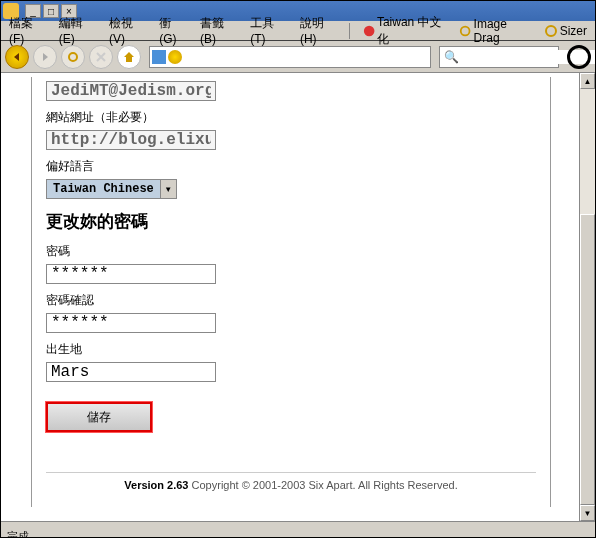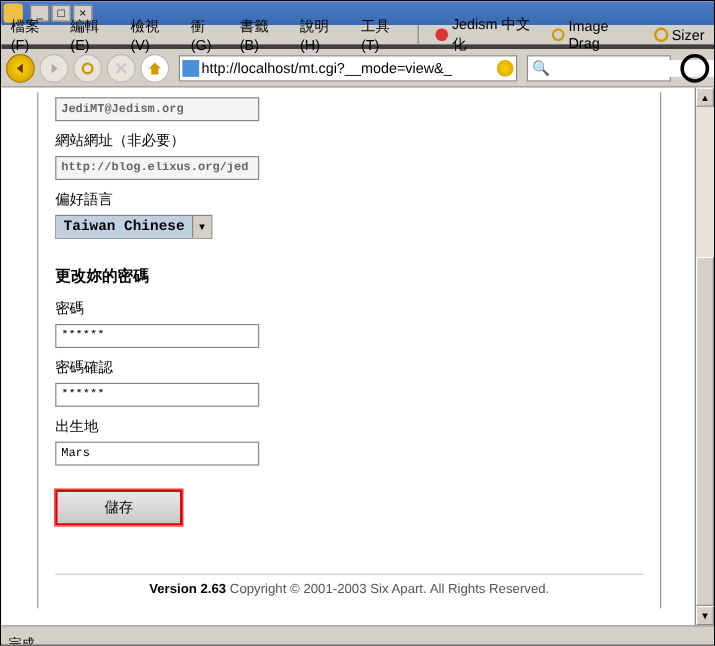--- a/index.html
+++ b/index.html
@@ -1,47 +1,47 @@
 <!DOCTYPE html>
 <html><head>
 <meta charset="utf-8">
 <style>
 * { box-sizing: border-box; margin: 0; padding: 0; }
 body { font-family: "PMingLiU", "MingLiU", sans-serif; font-size: 12px; background: #fff; width: 596px; height: 538px; overflow: hidden; border: 1px solid #000; }
 .titlebar { height: 20px; background: linear-gradient(#4a7ac2, #3a6ab2); display: flex; align-items: center; padding: 0 2px; color: #fff; }
 .titlebar .icon { width: 16px; height: 16px; background: #f0c040; border-radius: 3px; margin-right: 4px; }
 .titlebar .title { flex: 1; font-size: 12px; }
 .titlebar .winbtn { width: 16px; height: 14px; background: #d4d0c8; border: 1px solid #888; margin-left: 2px; display: flex; align-items: center; justify-content: center; font-size: 10px; cursor: pointer; color: #000; }
-.menubar { height: 20px; background: #d4d0c8; display: flex; align-items: center; padding: 0 4px; gap: 7px; border-bottom: 4px solid #404040; }
+.menubar { height: 20px; background: #d4d0c8; display: flex; align-items: center; padding: 0 4px; gap: 7px; border-bottom: 1px solid #404040; }
 .menubar .menu { padding: 2px 4px; cursor: pointer; }
 .menubar .sep { width: 1px; height: 16px; background: #888; margin: 0 2px; }
 .menubar .ext { display: flex; align-items: center; gap: 2px; padding: 0 4px; cursor: pointer; }
 .menubar .ext-icon { width: 14px; height: 14px; }
 .toolbar { height: 32px; background: #d4d0c8; display: flex; align-items: center; padding: 2px 4px; gap: 4px; border-bottom: 1px solid #888; }
 .navbtn { width: 24px; height: 24px; border-radius: 50%; display: flex; align-items: center; justify-content: center; cursor: pointer; }
 .nav-back { background: radial-gradient(#ffd700, #cc9900); border: 1px solid #aa7700; }
 .nav-fwd, .nav-reload, .nav-stop { background: #e8e4dc; border: 1px solid #bbb; }
 .nav-home { background: #fff; border: 1px solid #bbb; }
 .urlbox { flex: 1; height: 22px; border: 1px solid #888; background: #fff; display: flex; align-items: center; padding: 0 2px; margin: 0 4px; }
 .urlbox .uicon { width: 14px; height: 14px; background: #4a90d9; margin-right: 2px; }
 .urlbox input { flex: 1; border: none; outline: none; font-size: 12px; font-family: inherit; }
 .urlbox .go { width: 14px; height: 14px; background: radial-gradient(#ffd700,#cc9900); border-radius: 50%; cursor: pointer; }
 .searchbox { width: 120px; height: 22px; border: 1px solid #888; background: #fff; display: flex; align-items: center; padding: 0 4px; }
 .searchbox .sicon { font-size: 12px; margin-right: 2px; }
 .searchbox input { flex: 1; border: none; outline: none; font-size: 12px; }
 .throbber { width: 24px; height: 24px; border: 3px solid #000; border-radius: 50%; margin-left: 4px; }
 .content { height: 448px; overflow: auto; background: #fff; padding: 4px 0 0 30px; position: relative; }
 .content-inner { border-left: 1px solid #999; border-right: 1px solid #999; padding: 4px 14px 10px 14px; width: 520px; min-height: 430px; }
 .field-label { font-size: 12px; margin: 8px 0 4px 0; }
-.text-input { width: 170px; height: 20px; border: 1px solid #888; background: #f5f5f5; font-family: "Courier New", monospace; font-size: 10px; padding: 2px 4px; font-weight: bold; color: #666; }
+.text-input { width: 170px; height: 20px; border: 1px solid #888; background: #f5f5f5; font-family: "Courier New", monospace; font-size: 16px; padding: 2px 4px; font-weight: bold; color: #666; }
 .text-input.white { background: #fff; color: #000; font-weight: normal; }
 .select-wrap { display: inline-flex; border: 1px solid #888; height: 20px; background: #fff; }
 .select-wrap .sel-text { padding: 2px 6px; font-family: Liberation Mono, monospace; font-weight: bold; font-size: 12px; min-width: 110px; background: #c0d0e0; }
 .select-wrap .sel-btn { width: 16px; background: #d4d0c8; border-left: 1px solid #888; display: flex; align-items: center; justify-content: center; cursor: pointer; font-size: 8px; }
-.section-head { font-weight: bold; font-size: 13px; margin: 22px 0 10px 0; }
+.section-head { font-weight: bold; font-size: 17px; margin: 11px 0 10px 0; }
 .save-btn { width: 106px; height: 30px; background: linear-gradient(#e8e8e8,#c8c8c8); border: 2px solid #d00; font-size: 12px; margin-top: 20px; cursor: pointer; display: flex; align-items: center; justify-content: center; box-shadow: 0 0 0 1px #f55; }
 .footer-text { text-align: center; font-size: 11px; color: #555; margin-top: 40px; border-top: 1px solid #ccc; padding-top: 6px; }
 .footer-text b { color: #000; }
 .statusbar { height: 18px; background: #d4d0c8; border-top: 1px solid #888; display: flex; align-items: center; padding: 14px 6px; font-size: 11px; }
 .scrollbar-v { position: absolute; right: 0; top: 0; width: 16px; height: 100%; background: #d4d0c8; border-left: 1px solid #888; }
 .scrollbar-v .sbtn { height: 16px; background: #d4d0c8; border: 1px solid #fff; border-right-color: #888; border-bottom-color: #888; display: flex; align-items: center; justify-content: center; font-size: 8px; cursor: pointer; }
 .scrollbar-v .strack { height: calc(100% - 32px); background: #e8e4dc; position: relative; }
 .scrollbar-v .sthumb { position: absolute; width: 100%; height: 70%; top: 30%; background: #d4d0c8; border: 1px solid #fff; border-right-color: #888; border-bottom-color: #888; }
 </style>
 </head>
@@ -53,28 +53,28 @@
   <div class="winbtn">□</div>
   <div class="winbtn">×</div>
 </div>
 
 <div class="menubar">
   <div class="menu">檔案(F)</div>
   <div class="menu">編輯(E)</div>
   <div class="menu">檢視(V)</div>
   <div class="menu">衝(G)</div>
   <div class="menu">書籤(B)</div>
+  <div class="menu">工具(T)</div>
   <div class="menu">說明(H)</div>
-  <div class="menu">工具(T)</div>
   <div class="sep"></div>
   <div class="ext">
     <svg class="ext-icon" viewBox="0 0 14 14">
         <circle cx="7" cy="7" r="6" fill="#d33"></circle>
       </svg>
-    <span>Jedism 中文化</span>
+    <span>Taiwan 中文化</span>
   </div>
   <div class="ext">
     <svg class="ext-icon" viewBox="0 0 14 14">
         <circle cx="7" cy="7" r="5" fill="none" stroke="#cc9900" stroke-width="2"></circle>
       </svg>
     <span>Image Drag</span>
   </div>
   <div class="ext">
     <svg class="ext-icon" viewBox="0 0 14 14">
         <circle cx="7" cy="7" r="5" fill="none" stroke="#cc9900" stroke-width="2"></circle>
@@ -104,21 +104,20 @@
         <path d="M1 1 L9 9 M9 1 L1 9" stroke="#ccc" stroke-width="2"></path>
       </svg>
     </div>
   <div class="navbtn nav-home">
       <svg width="12" height="12">
         <path d="M6 1 L11 6 L9 6 L9 11 L3 11 L3 6 L1 6 Z" fill="#cc9900"></path>
       </svg>
     </div>
   <div class="urlbox">
     <div class="uicon"></div>
-    <input type="text" value="http://localhost/mt.cgi?__mode=view&amp;_" style="">
     <div class="go"></div>
   </div>
   <div class="searchbox">
     <span class="sicon">🔍</span>
     <input type="text" value="" style="">
   </div>
   <div class="throbber"></div>
 </div>
 
 <div class="content">

